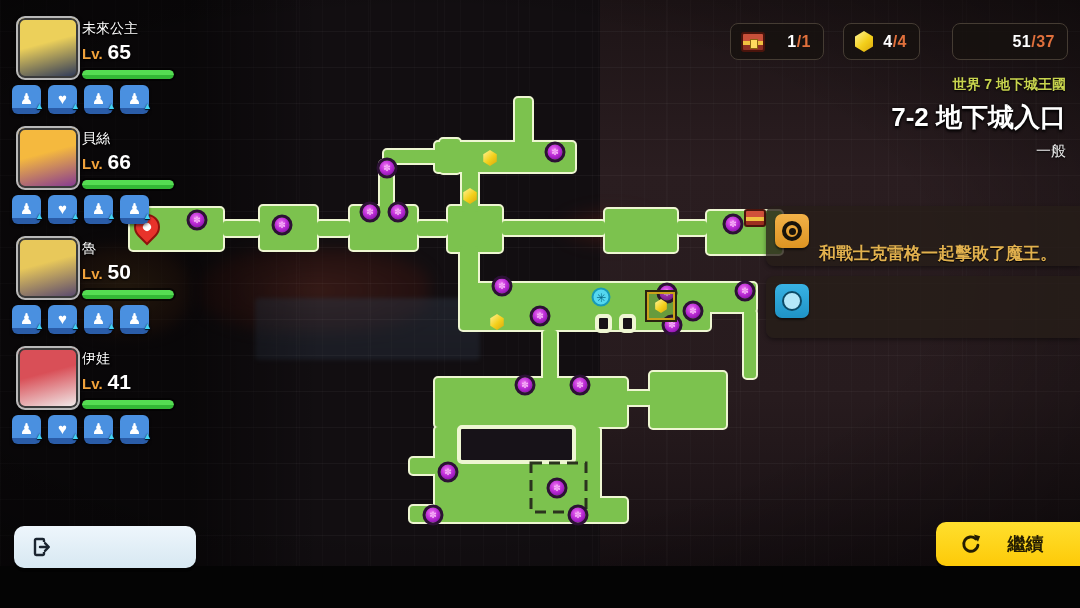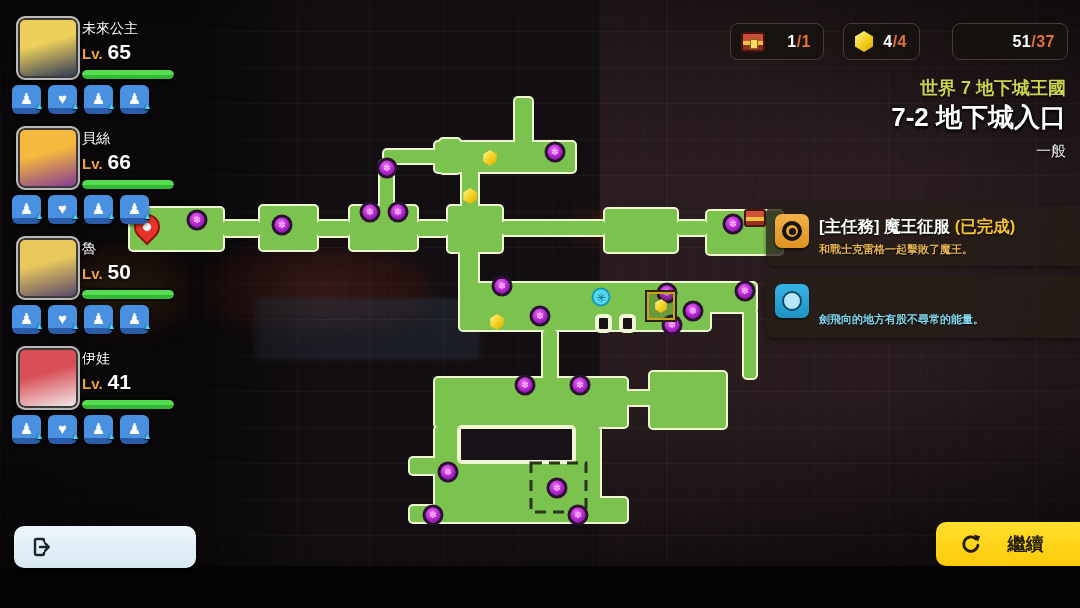--- a/index.html
+++ b/index.html
@@ -82,41 +82,41 @@
   .icon-chest::after{content:"";position:absolute;left:0;top:7px;width:100%;height:4px;background:#f0c040;}
   .icon-chest::before{content:"";position:absolute;left:7px;top:5px;width:6px;height:8px;background:#ffda5e;
     border:1px solid #8a6210;z-index:1;}
   .icon-gem{width:20px;height:21px;background:linear-gradient(135deg,#fdef86 10%,#f3cf1a 55%,#d9a40e);
     clip-path:polygon(50% 0,95% 26%,95% 74%,50% 100%,5% 74%,5% 26%);}
   .icon-demon{width:22px;height:22px;
     background:radial-gradient(circle at 45% 35%,#d express 0,#d05cf0 0%,#a33fd0 50%,#6c1b92 95%);
     clip-path:polygon(8% 0,30% 28%,70% 28%,92% 0,100% 50%,78% 100%,22% 100%,0 50%);}
 
   
-  .world-label{position:absolute;right:14px;top:76px;font-size:18px;font-weight:bold;color:#c8d44e;
+  .world-label{position:absolute;right:14px;top:76px;font-size:14px;font-weight:bold;color:#c8d44e;
     text-shadow:0 1px 2px #000;}
   .stage-title{position:absolute;right:14px;top:100px;font-size:26px;font-weight:bold;color:#fff;
     text-shadow:0 2px 3px #000,0 0 3px #000;}
   .stage-diff{position:absolute;right:14px;top:142px;font-size:15px;color:#ececec;text-shadow:0 1px 2px #000;}
 
   
   .quest-row{position:absolute;left:766px;width:314px;border-radius:8px 0 0 8px;
     background:rgba(38,30,24,.78);box-shadow:0 2px 4px rgba(0,0,0,.4);}
   .q-icon{position:absolute;left:9px;top:8px;width:34px;height:34px;border-radius:7px;
     display:flex;align-items:center;justify-content:center;box-shadow:0 2px 2px rgba(0,0,0,.5);}
   .q-icon.main{background:linear-gradient(180deg,#f2b148,#dd9422);}
   .q-icon.main .ring{width:20px;height:20px;border-radius:50%;border:4px solid #17120a;
     display:flex;align-items:center;justify-content:center;box-sizing:border-box;}
   .q-icon.main .ring::after{content:"";width:7px;height:7px;border-radius:50%;background:#17120a;}
   .q-icon.sub{background:linear-gradient(180deg,#38b2e4,#1f93c6);}
   .q-icon.sub .dot{width:20px;height:20px;border-radius:50%;background:#b5e7f8;border:2px solid #0d4a66;box-sizing:border-box;}
   .q-title{position:absolute;left:53px;top:10px;font-size:16.5px;font-weight:bold;color:#fff;
     text-shadow:0 1px 2px #000;white-space:nowrap;}
   .q-title .status{color:#f2c230;}
-  .q-desc{position:absolute;left:53px;top:36px;font-size:11px;font-weight:bold;text-shadow:0 1px 1px #000;white-space:nowrap;}
+  .q-desc{position:absolute;left:53px;top:36px;font-size:17px;font-weight:bold;text-shadow:0 1px 1px #000;white-space:nowrap;}
   .q-desc.gold{color:#e2b14e;}
   .q-desc.cyan{color:#82d8ee;}
 
   
   .btn{position:absolute;border-radius:10px;display:flex;align-items:center;cursor:pointer;}
   .btn-lobby{left:14px;top:526px;width:182px;height:42px;background:linear-gradient(180deg,#eef6fc,#d7e8f2);
     box-shadow:0 4px 0 rgba(0,0,0,.45);}
   .btn-lobby .lbl{width:100%;text-align:center;font-size:18px;font-weight:bold;color:#1d2731;}
   .btn-lobby svg{position:absolute;left:16px;}
   .btn-continue{left:936px;top:522px;width:179px;height:44px;background:linear-gradient(180deg,#ffdf2e,#fdc society 0,#fdca08);
@@ -327,32 +327,26 @@
 </div>
 
 <div class="world-label">世界 7 地下城王國</div>
 <div class="stage-title">7-2 地下城入口</div>
 <div class="stage-diff">一般</div>
 
 <div class="quest-row" style="top:206px;height:60px;">
   <div class="q-icon main">
       <div class="ring"></div>
     </div>
-  <div class="q-title">
-    <span>[主任務]</span>
-    <span>魔王征服</span>
-    <span class="status">(已完成)</span>
-  </div>
   <div class="q-desc gold">和戰士克雷格一起擊敗了魔王。</div>
 </div>
 <div class="quest-row" style="top:276px;height:62px;">
   <div class="q-icon sub">
       <div class="dot"></div>
     </div>
-  <div class="q-desc cyan">劍飛向的地方有股不尋常的能量。</div>
 </div>
 
 <div class="btn btn-lobby">
   <svg width="24" height="24" viewBox="0 0 24 24">
     <path d="M14 7V5.2A1.2 1.2 0 0 0 12.8 4H6.2A1.2 1.2 0 0 0 5 5.2v13.6A1.2 1.2 0 0 0 6.2 20h6.6a1.2 1.2 0 0 0 1.2-1.2V17" fill="none" stroke="#1b2530" stroke-width="2.4"></path>
     <path d="M10 12h8.2M15 8.2 18.8 12 15 15.8" fill="none" stroke="#1b2530" stroke-width="2.4" stroke-linecap="round" stroke-linejoin="round"></path>
   </svg>
 </div>
 <div class="btn btn-continue">
   <svg width="26" height="26" viewBox="0 0 24 24">

